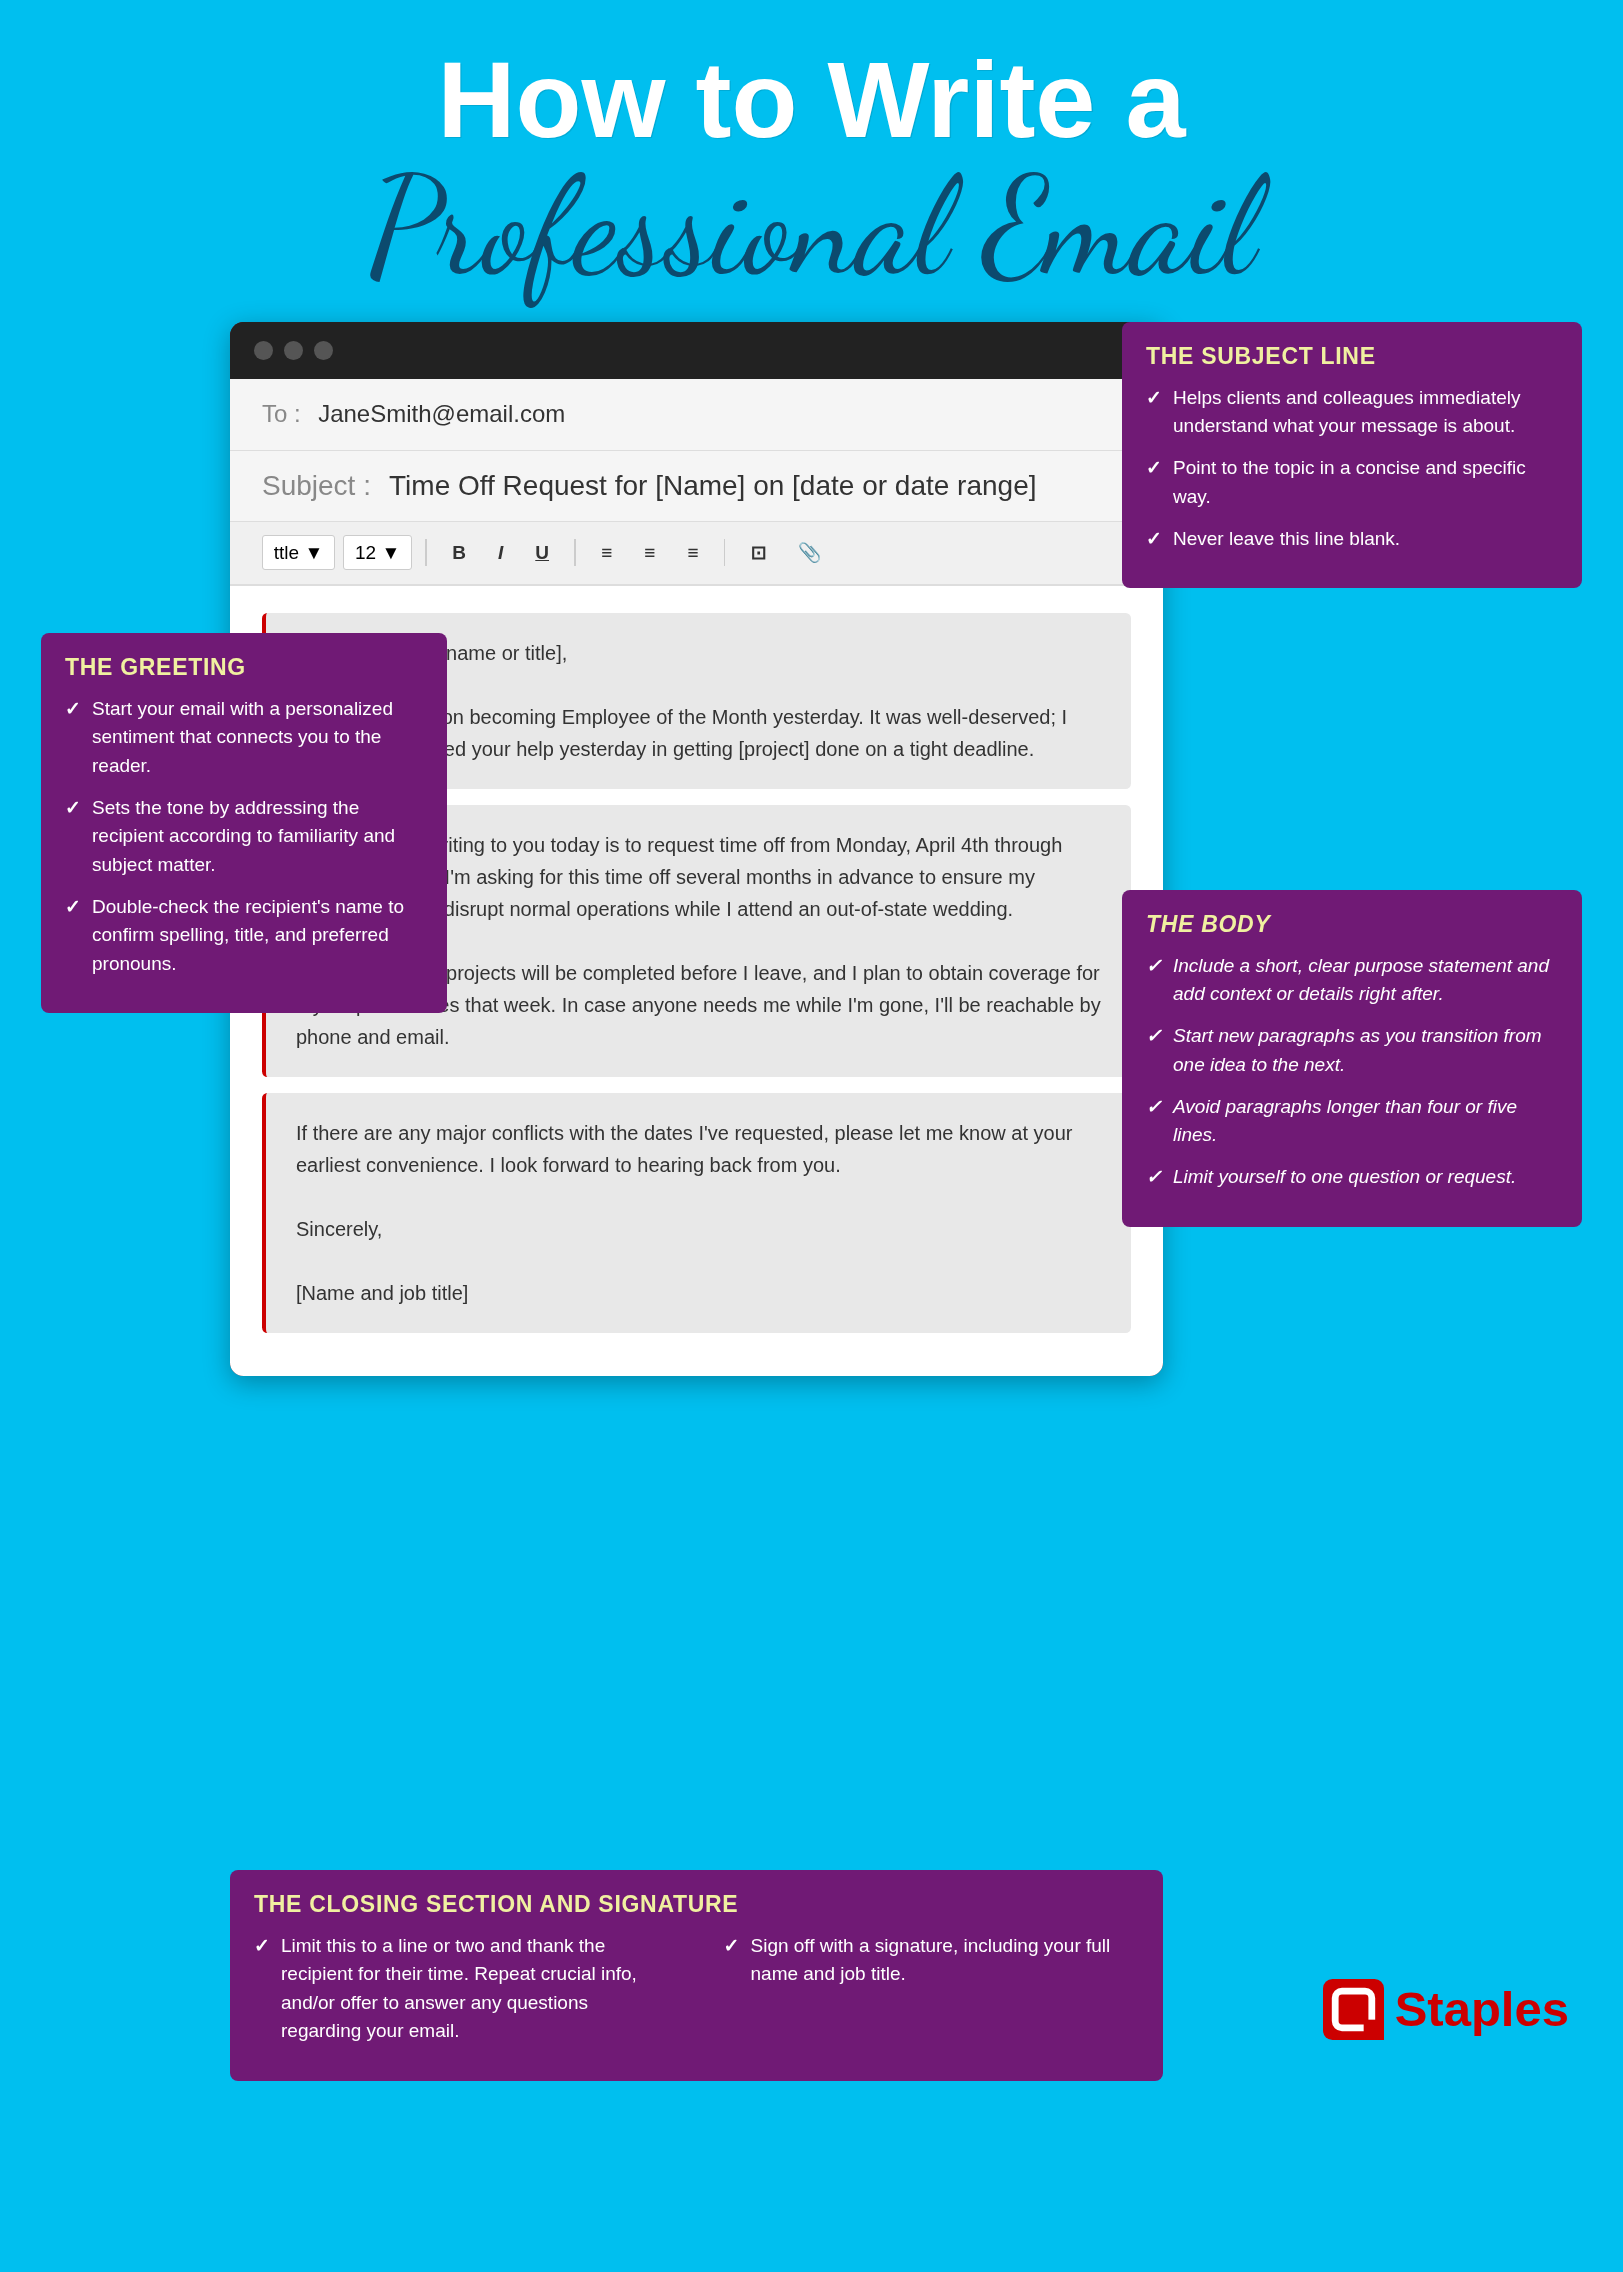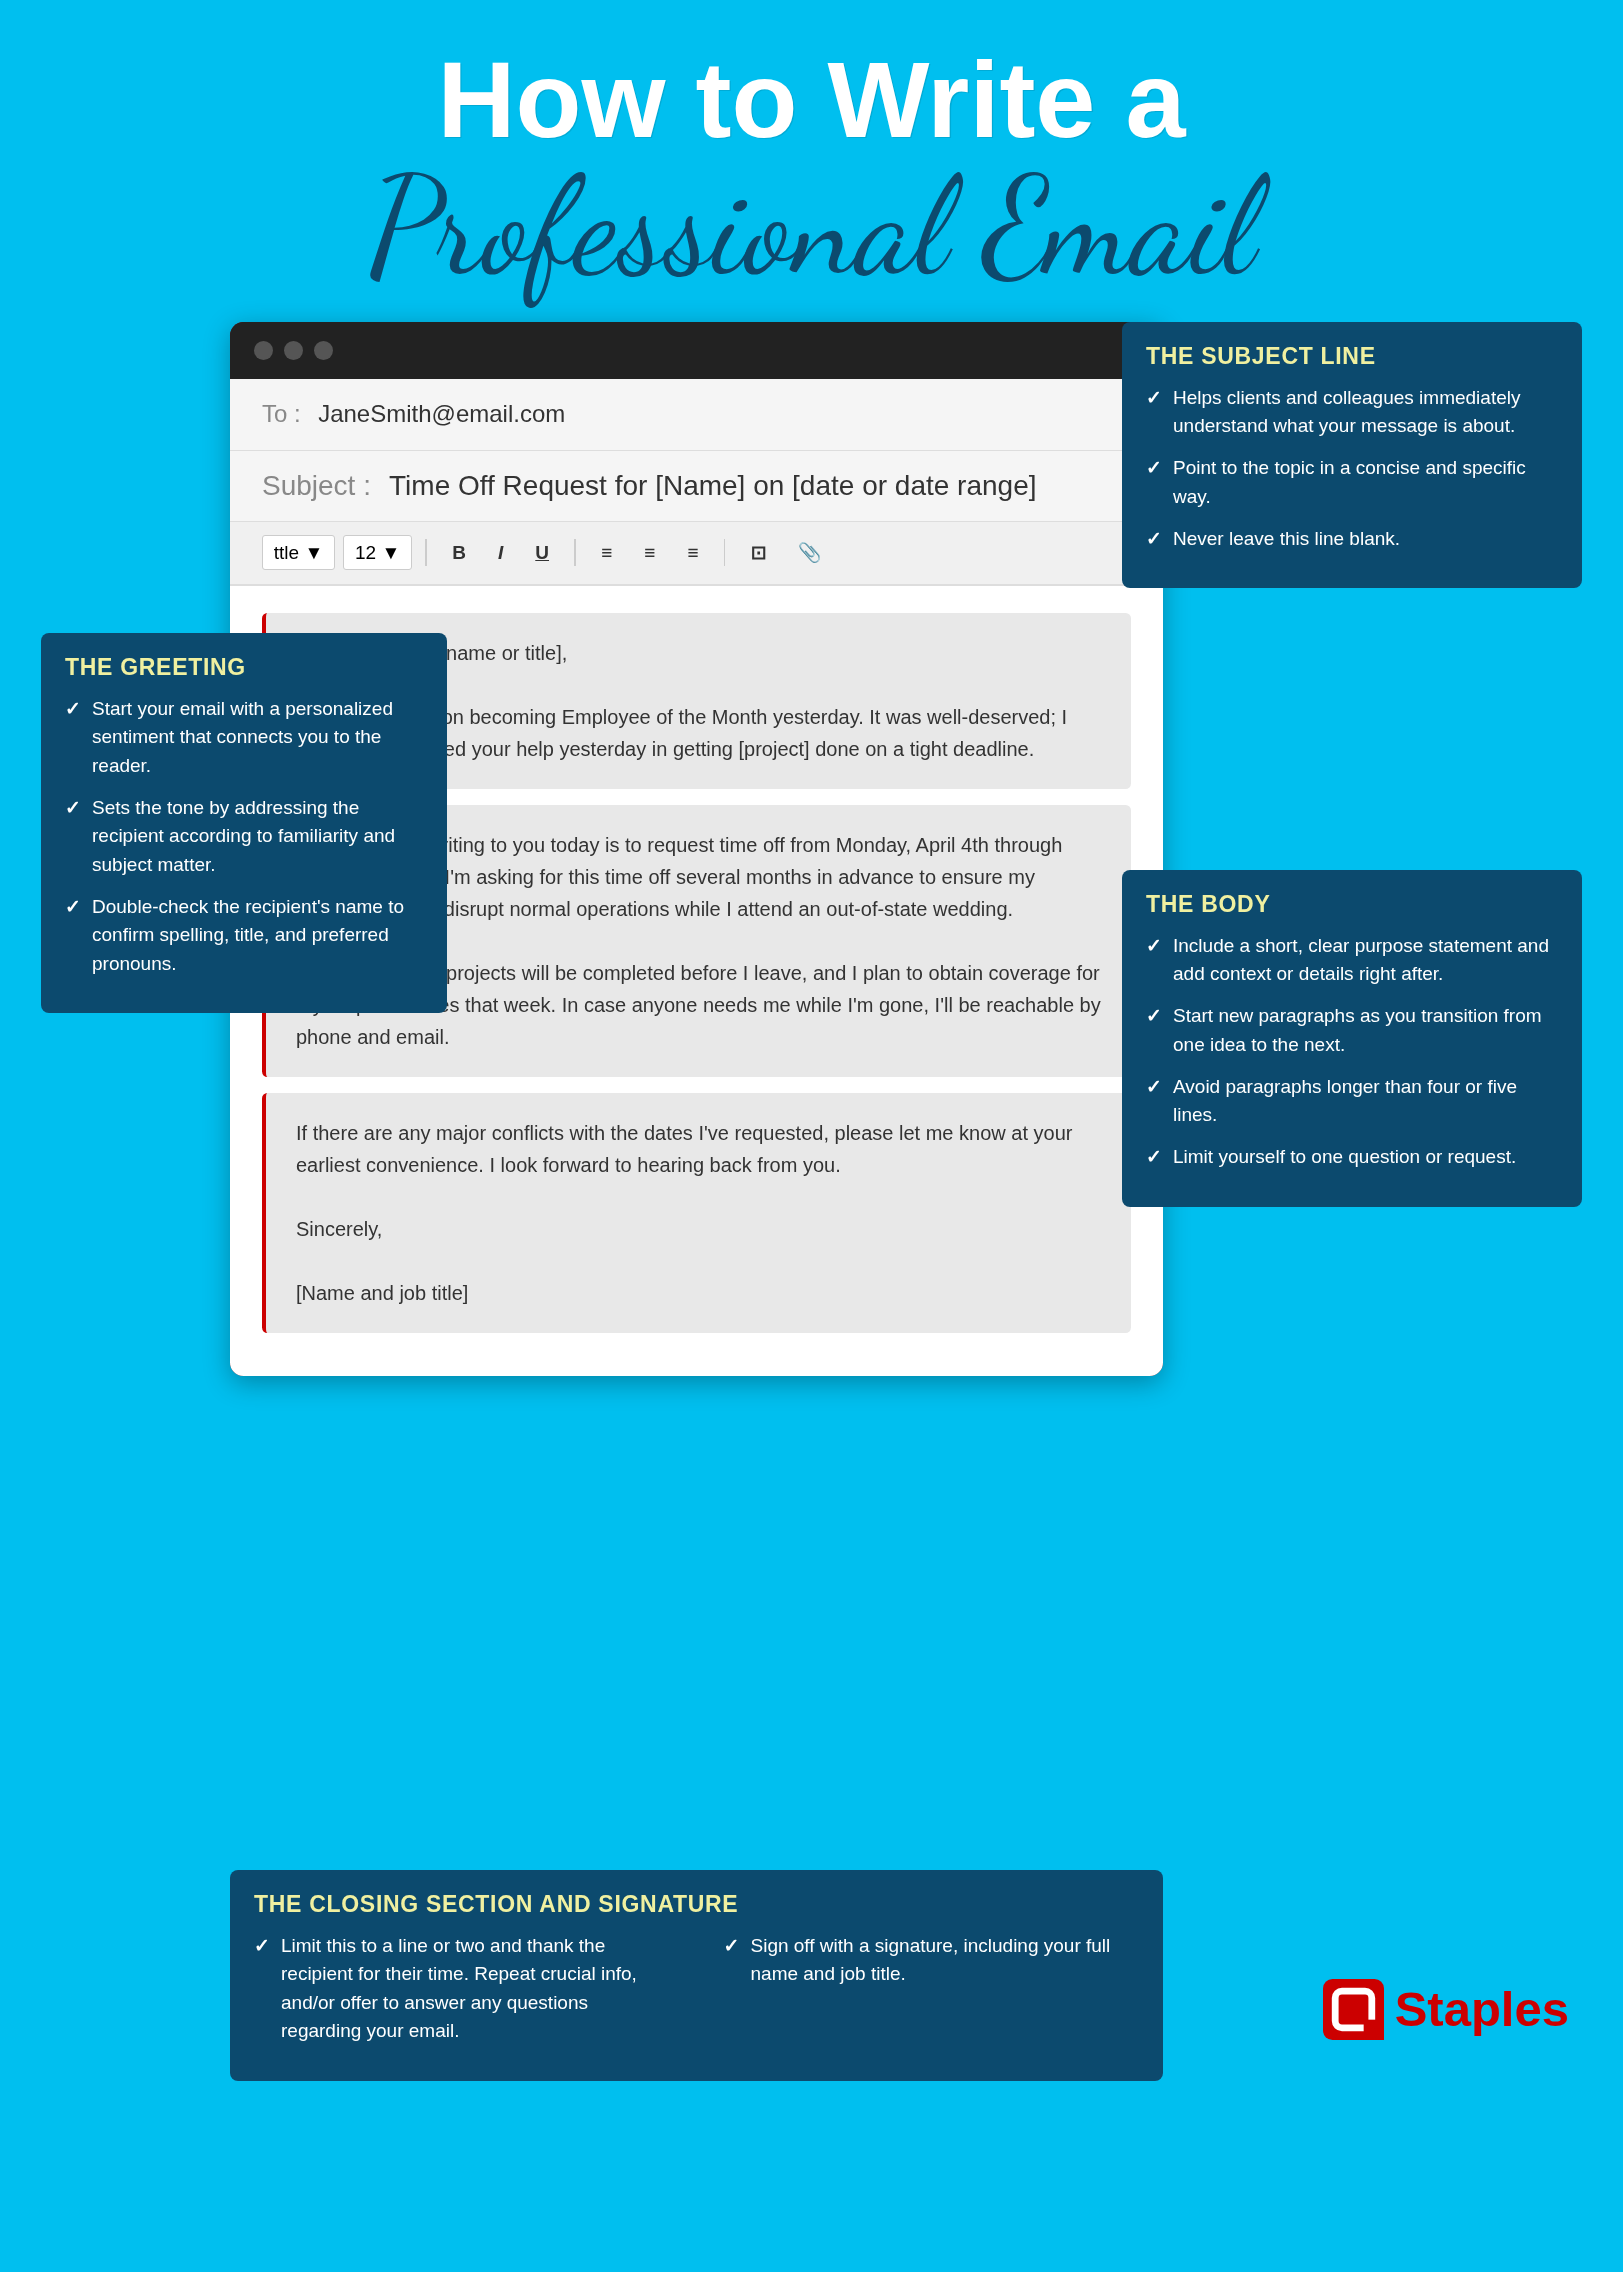--- a/index.html
+++ b/index.html
@@ -155,21 +155,21 @@
       border-left: 4px solid #cc0000;
     }
 
     .email-paragraph.closing-para {
       border-left: 4px solid #cc0000;
     }
 
     
     .annotation-box {
       position: absolute;
-      background: #0c4a6e;
+      background: #701a75;
       border-radius: 8px;
       padding: 21.6px 24px;
       color: white;
     }
 
     .annotation-box .box-title {
       font-size: 23px;
       font-weight: 900;
       text-transform: uppercase;
       color: #f0f0a0;
@@ -209,23 +209,24 @@
 
     
     .subject-box {
       top: 0px;
       right: 0px;
       width: 460px;
     }
 
     
     .body-box {
-      top: 548px;
+      top: 568px;
       right: 0px;
       width: 460px;
+      font-style: italic;
     }
 
     
     .closing-box {
       bottom: 0px;
       left: 189px;
       width: 933px;
     }
 
     .closing-box-inner {

